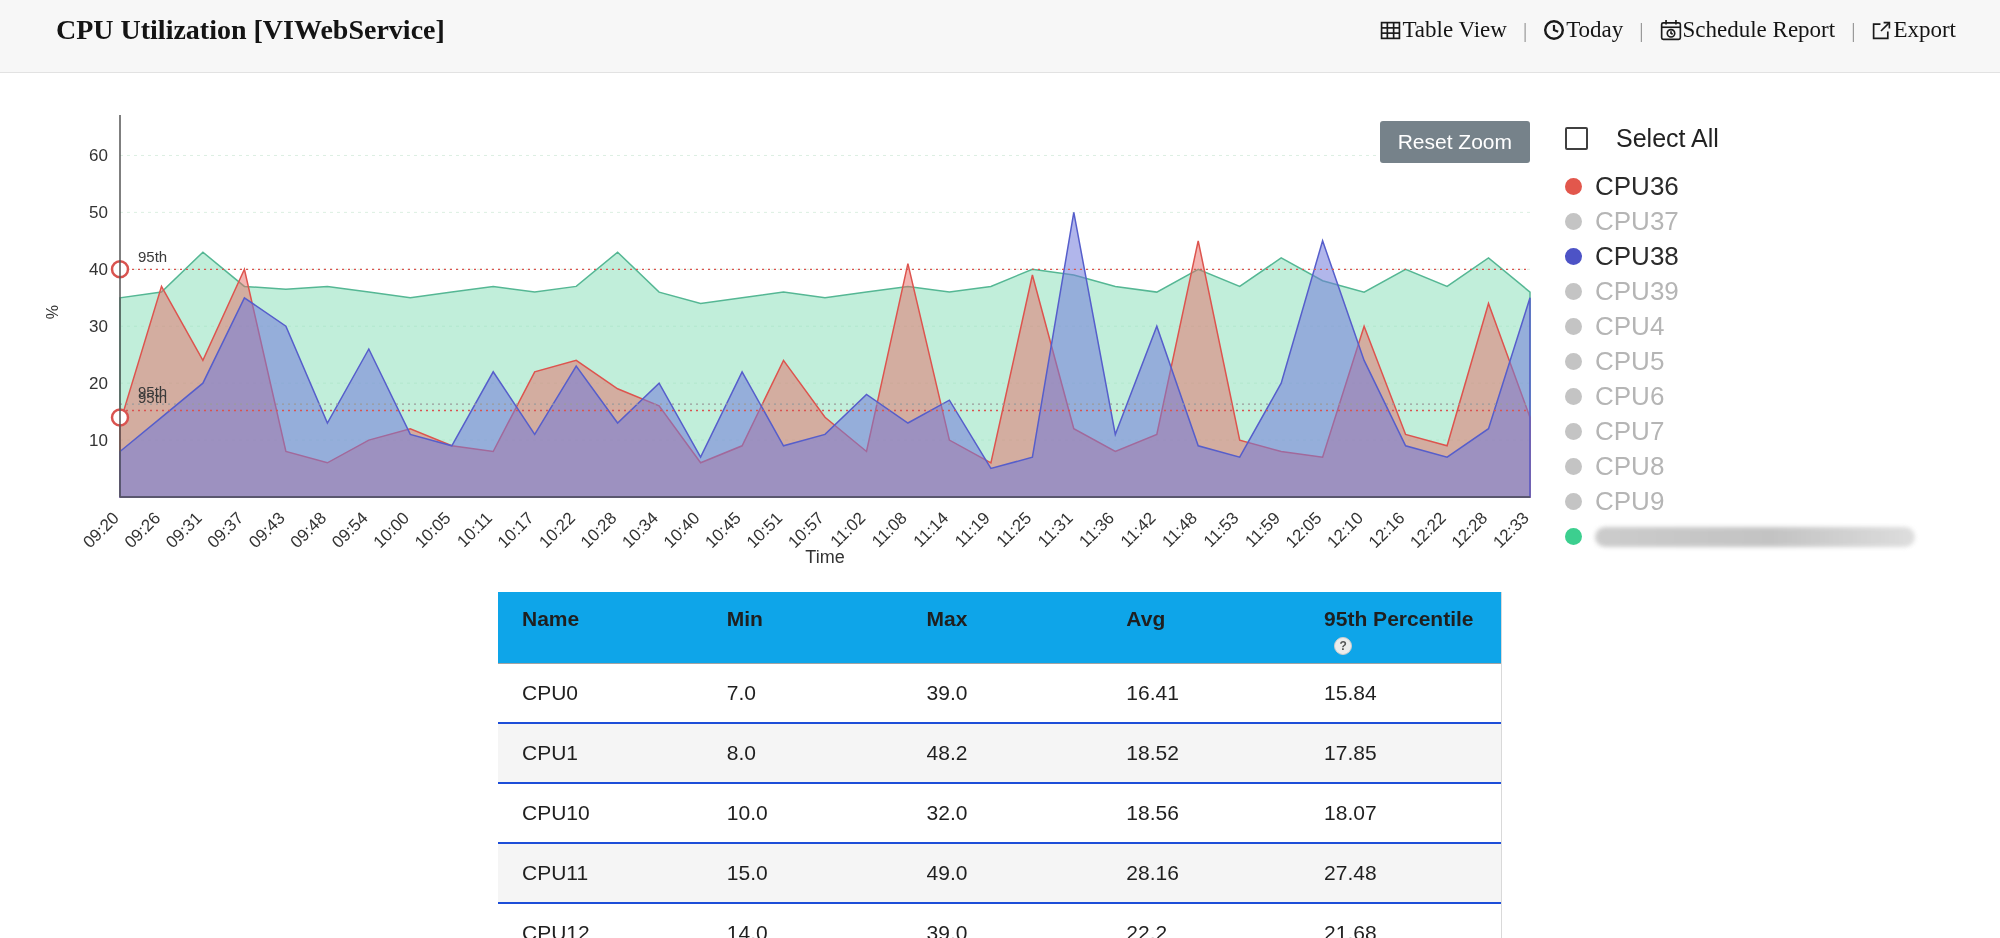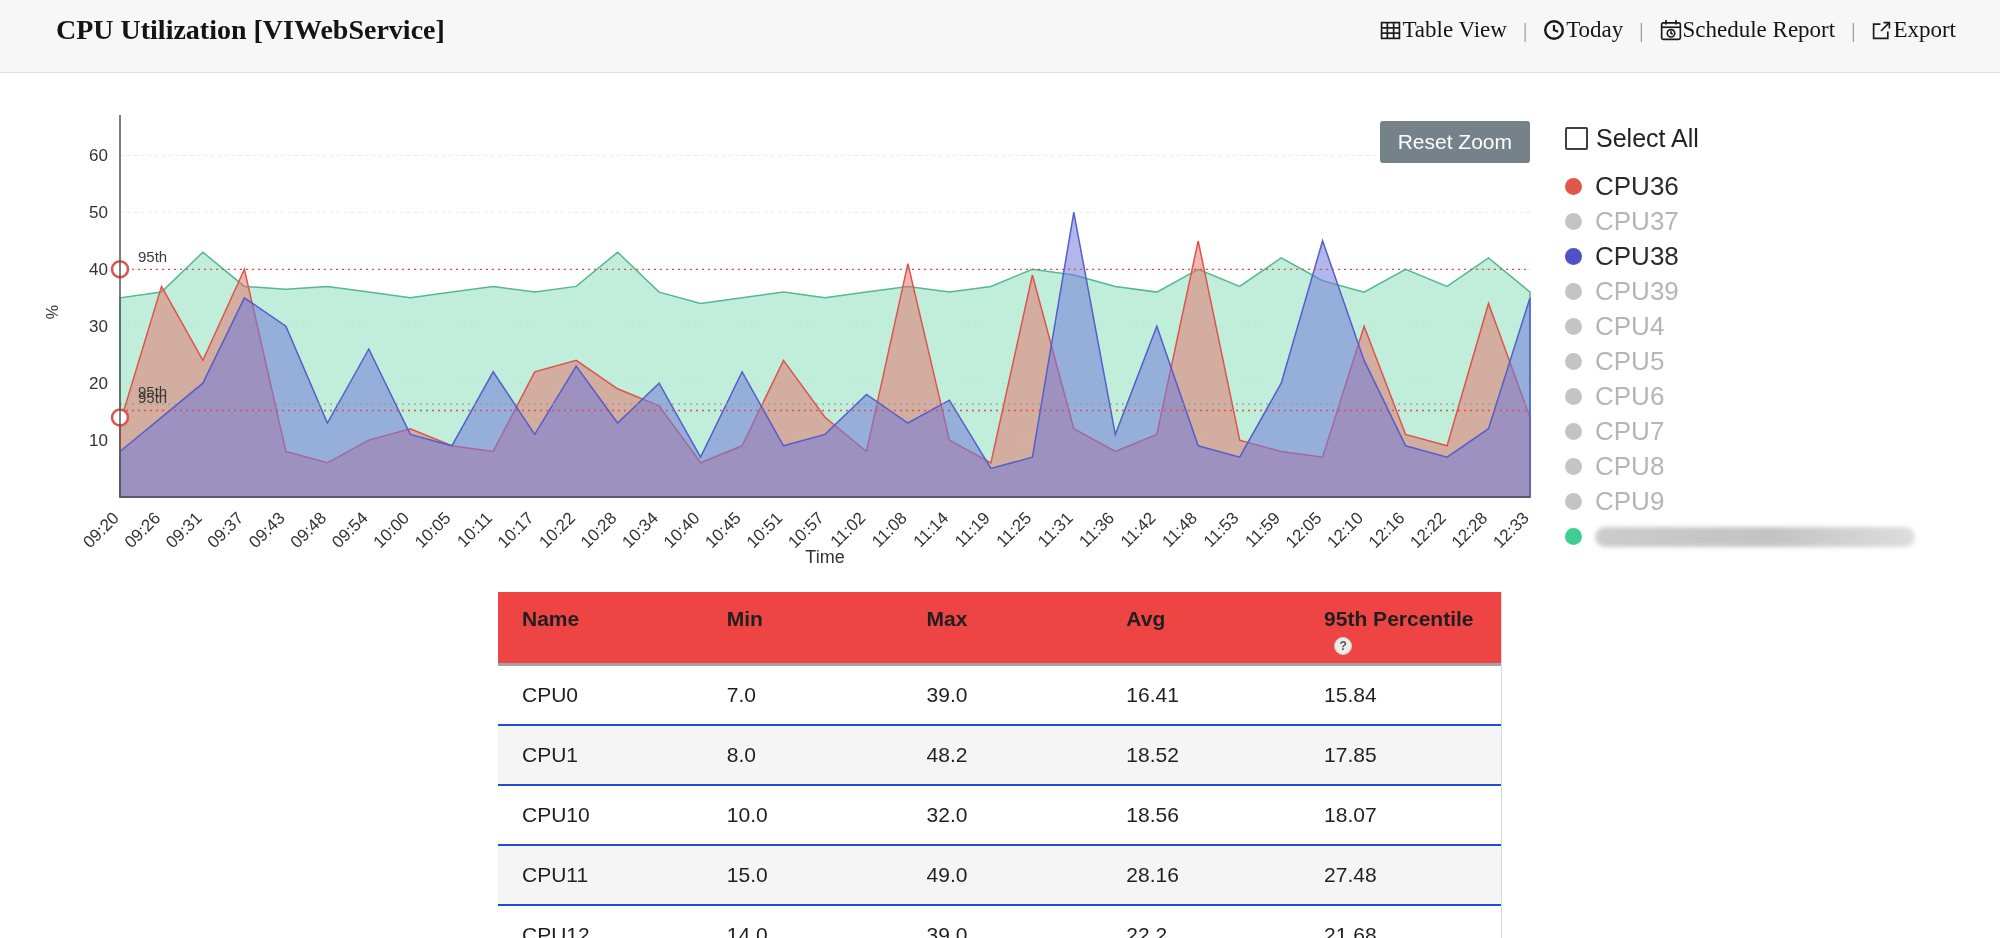--- a/index.html
+++ b/index.html
@@ -21,33 +21,33 @@
 
   
   .chart-wrap { position:absolute; left:30px; top:82px; width:1510px; height:545px; }
   .chart-wrap svg { font-family:"Liberation Sans", sans-serif; }
   .reset-zoom { position:absolute; top:39px; right:10px; background:#76828a; color:#ffffff;
                 border:none; border-radius:3px; font-size:21px; padding:9px 18px;
                 font-family:"Liberation Sans", sans-serif; cursor:pointer; }
 
   
   .legend { position:absolute; left:1565px; top:124px; width:430px; }
-  .select-all { display:flex; align-items:center; gap:8px; font-size:25px; color:#222222; margin-bottom:16px; cursor:pointer; }
+  .select-all { display:flex; align-items:center; gap:28px; font-size:25px; color:#222222; margin-bottom:16px; cursor:pointer; }
   .checkbox { width:23px; height:23px; border:2px solid #404040; border-radius:2px; background:#ffffff; }
   .legend-item { display:flex; align-items:center; gap:13px; height:35px; font-size:26px; color:#b5b5b5; cursor:pointer; }
   .legend-item.active { color:#2b2b2b; }
   .dot { width:17px; height:17px; border-radius:50%; flex:0 0 auto; }
   .pill { width:320px; height:20px; border-radius:10px;
           background:linear-gradient(90deg,#c3c3c3,#b9b9b9 55%,#d8d8d8); filter:blur(2px); opacity:.85; }
 
   
   .stats { position:absolute; left:498px; top:592px; width:1004px; border-right:1px solid #d9d9d9; }
   table { width:100%; border-collapse:collapse; font-size:21px; color:#1f1f1f; }
-  thead th { text-align:left; font-weight:700; background:#ef4444; vertical-align:top;
-             padding:15px 0 8px 24px; border-bottom:3px solid #a3a3a3; }
+  thead th { text-align:left; font-weight:700; background:#0ea5e9; vertical-align:top;
+             padding:15px 0 8px 24px; border-bottom:1px solid #a3a3a3; }
   thead th .help { display:inline-flex; align-items:center; justify-content:center;
                    width:18px; height:18px; border-radius:50%; background:#ececec; border:1px solid #cccccc;
                    color:#555555; font-size:12px; font-weight:700; margin:6px 0 0 10px; cursor:pointer; }
   tbody td { padding:17px 0 17px 24px; border-bottom:2px solid #1d4ed8; }
   tbody tr:nth-child(even) { background:#f5f5f5; }
 </style>
 </head>
 <body>
 
 <div class="page">

